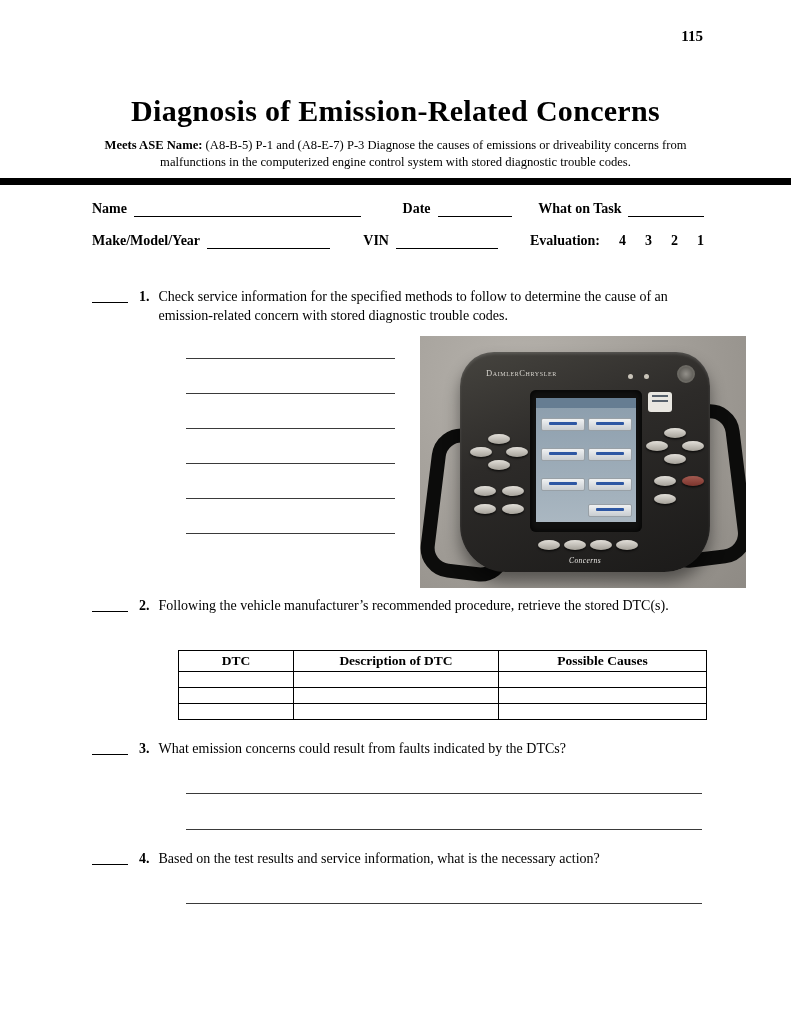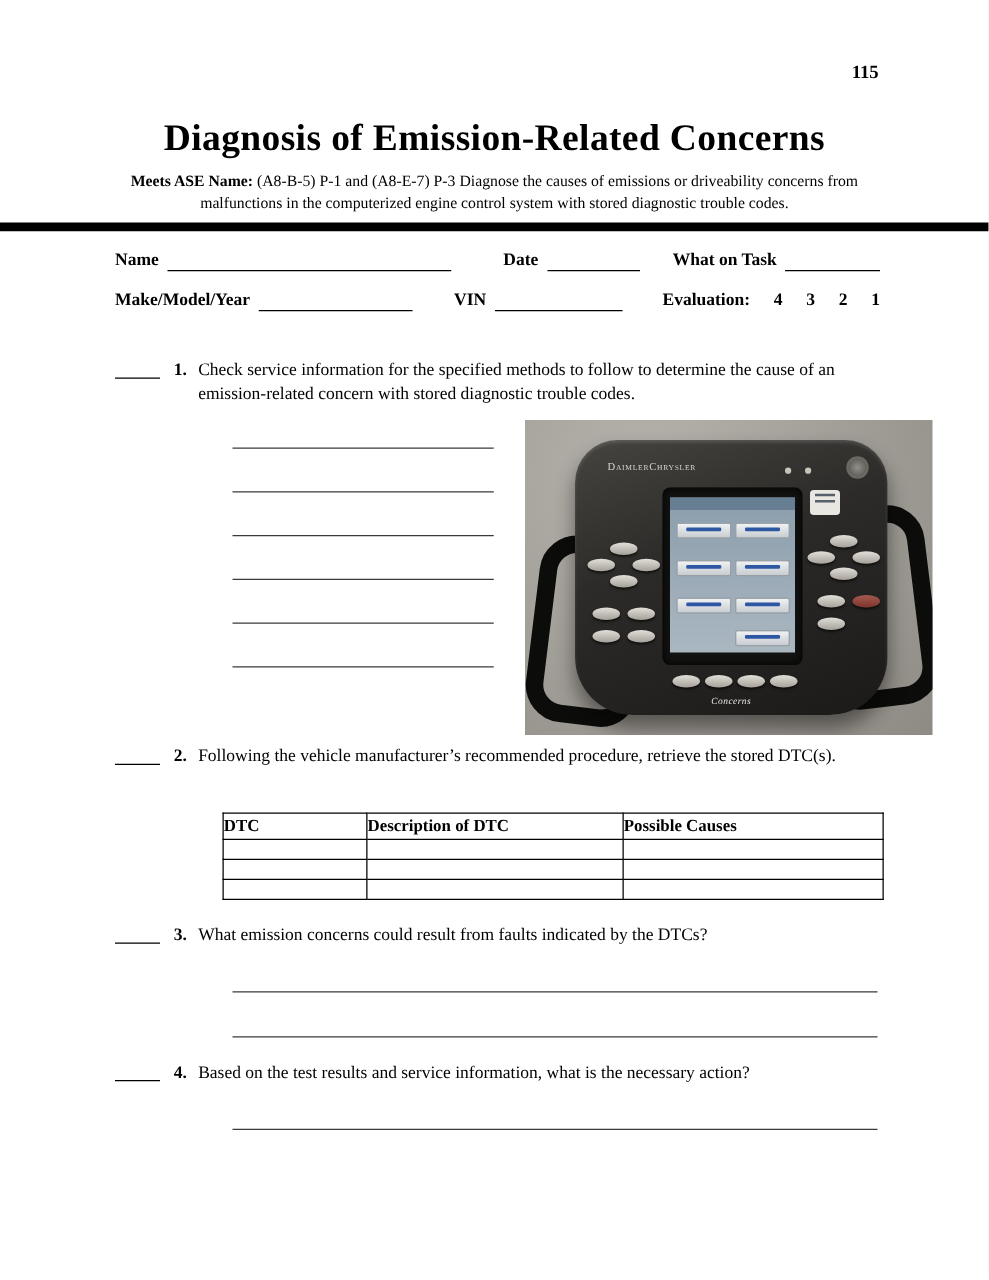--- a/index.html
+++ b/index.html
@@ -3,21 +3,21 @@
 <meta charset="utf-8">
 <style>
   html,body{margin:0;padding:0;background:#e9e9e9;}
   .page{
     position:relative;width:791px;height:1024px;background:#ffffff;
     font-family:"Liberation Serif", serif;color:#000;overflow:hidden;margin:0 auto;
   }
   .abs{position:absolute;}
   .bold{font-weight:bold;}
 
-  .page-number{top:50px;right:88px;font-size:15px;font-weight:bold;}
+  .page-number{top:28px;right:88px;font-size:15px;font-weight:bold;}
   .title{top:94px;left:0;width:100%;text-align:center;font-size:30px;font-weight:bold;letter-spacing:.3px;}
   .ase{top:137px;left:82px;width:627px;text-align:center;font-size:12.6px;line-height:1.32;}
   .rule{top:178px;left:0;width:791px;height:7px;background:#000;}
 
   .form-row{left:92px;width:612px;display:flex;align-items:flex-end;font-size:14px;font-weight:bold;white-space:nowrap;}
   .row1{top:201px;justify-content:center;}
   .row2{top:233px;}
   .blank{display:inline-block;border-bottom:1.4px solid #000;height:15px;}
   .eval-score{display:inline-block;margin-left:19px;}
 
@@ -33,21 +33,21 @@
   .write-lines{top:324px;left:186px;width:209px;}
   .write-line{height:34px;border-bottom:1px solid #3a3a3a;}
 
   .answer-lines{left:186px;width:516px;}
   .a3{top:758px;}
   .a4{top:868px;}
   .answer-line{height:35px;border-bottom:1px solid #3a3a3a;}
 
   table.dtc{position:absolute;top:650px;left:178px;width:528px;border-collapse:collapse;table-layout:fixed;}
   table.dtc th, table.dtc td{border:1.4px solid #000;padding:0;}
-  table.dtc th{height:20px;font-size:13.5px;font-weight:bold;text-align:left;}
+  table.dtc th{height:20px;font-size:13.5px;font-weight:bold;text-align:center;}
   table.dtc td{height:15px;}
   .col1{width:115px;}.col2{width:205px;}.col3{width:208px;}
 
   
   .photo{
     top:336px;left:420px;width:326px;height:252px;overflow:hidden;
     background:radial-gradient(circle at 30% 18%, #b6b2ac, #a19d97 55%, #8e8a84 100%);
   }
   .strap{position:absolute;border:14px solid #0c0c0b;border-radius:30px;background:transparent;z-index:1;}
   .strap-left{left:6px;top:94px;width:62px;height:122px;transform:rotate(7deg);}

